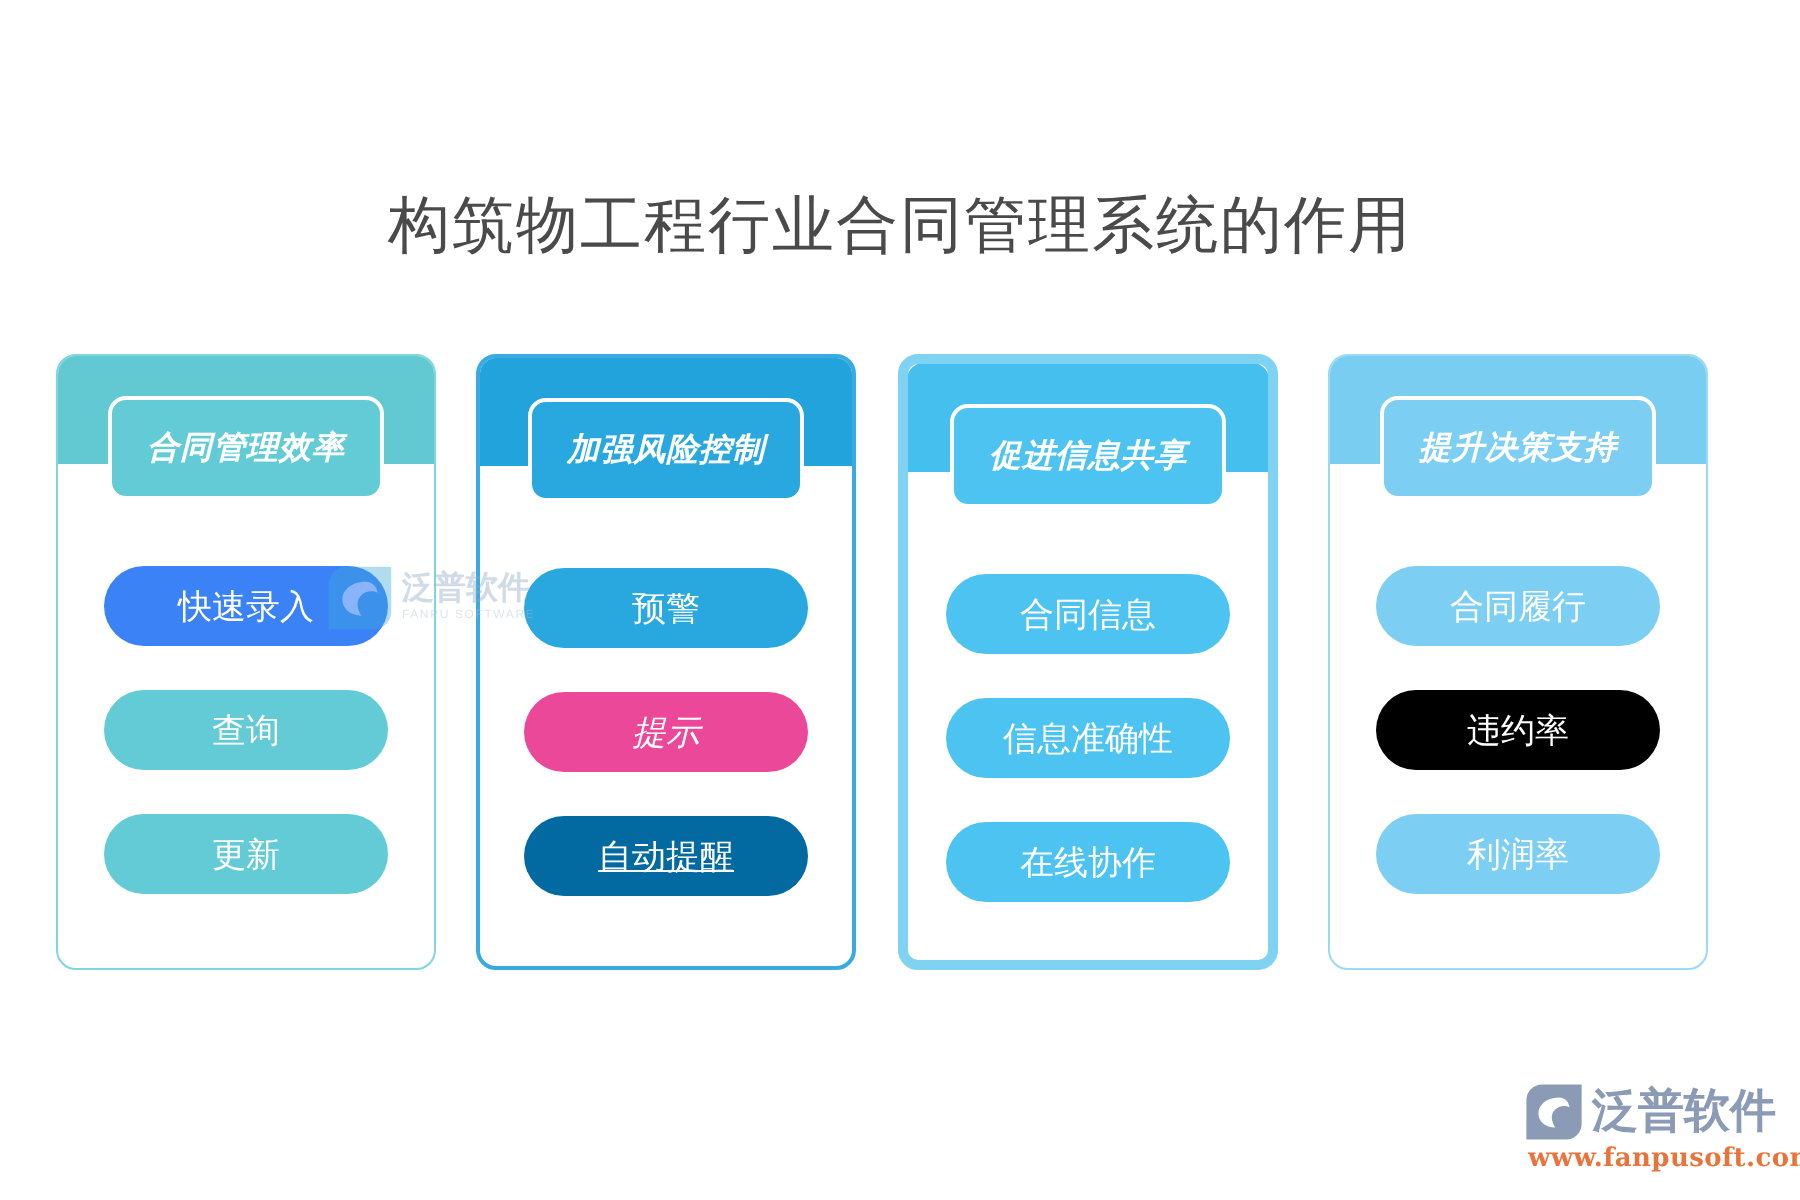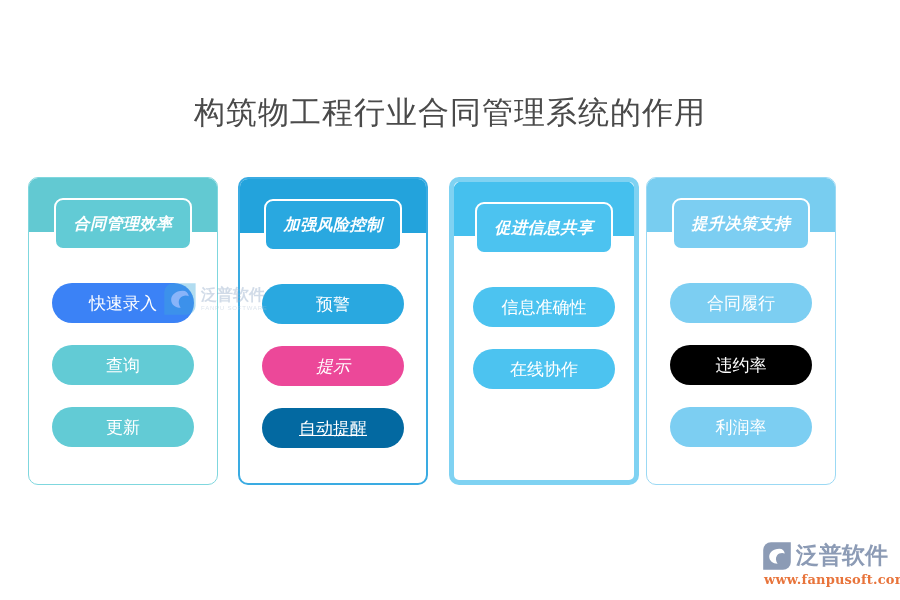--- a/index.html
+++ b/index.html
@@ -52,21 +52,21 @@
     width: 190px;
     height: 308px;
     box-sizing: border-box;
     border-radius: 10px;
     background: #ffffff;
     overflow: hidden;
   }
   .card-0 { left: 0px;   border: 1px solid #7fd7de; }
   .card-1 { left: 210px; border: 2px solid #3aabe2; }
   .card-2 { left: 421px; border: 5px solid #1d4ed8; }
-  .card-3 { left: 618px; border: 1px solid #9bd9f4; }
+  .card-3 { left: 636px; border: 1px solid #9bd9f4; }
 
   
   .card-band {
     position: absolute;
     left: -1px;
     top: -1px;
     width: calc(100% + 2px);
     height: 55px;
     border-radius: 10px 10px 0 0;
   }
@@ -217,20 +217,21 @@
         <div class="pill" style="background: rgb(41, 168, 224);">预警</div>
         <div class="pill" style="background: #ec4899; font-style: italic;">提示</div>
         <div class="pill" style="background: #0369a1; text-decoration: underline;">自动提醒</div>
       </div>
     </div>
 
     <div class="card card-2" style="border-color: rgb(127, 210, 242);">
       <div class="card-band" style="background: rgb(69, 192, 238);"></div>
       <div class="card-header" style="background: rgb(76, 195, 240);">促进信息共享</div>
       <div class="card-items">
+        <div class="pill" style="background: rgb(76, 195, 240);">合同信息</div>
         <div class="pill" style="background: rgb(76, 195, 240);">信息准确性</div>
         <div class="pill" style="background: rgb(76, 195, 240);">在线协作</div>
       </div>
     </div>
 
     <div class="card card-3" style="border-color: rgb(155, 217, 244);">
       <div class="card-band" style="background: rgb(120, 205, 240);"></div>
       <div class="card-header" style="background: rgb(124, 206, 242);">提升决策支持</div>
       <div class="card-items">
         <div class="pill" style="background: rgb(124, 206, 242);">合同履行</div>

